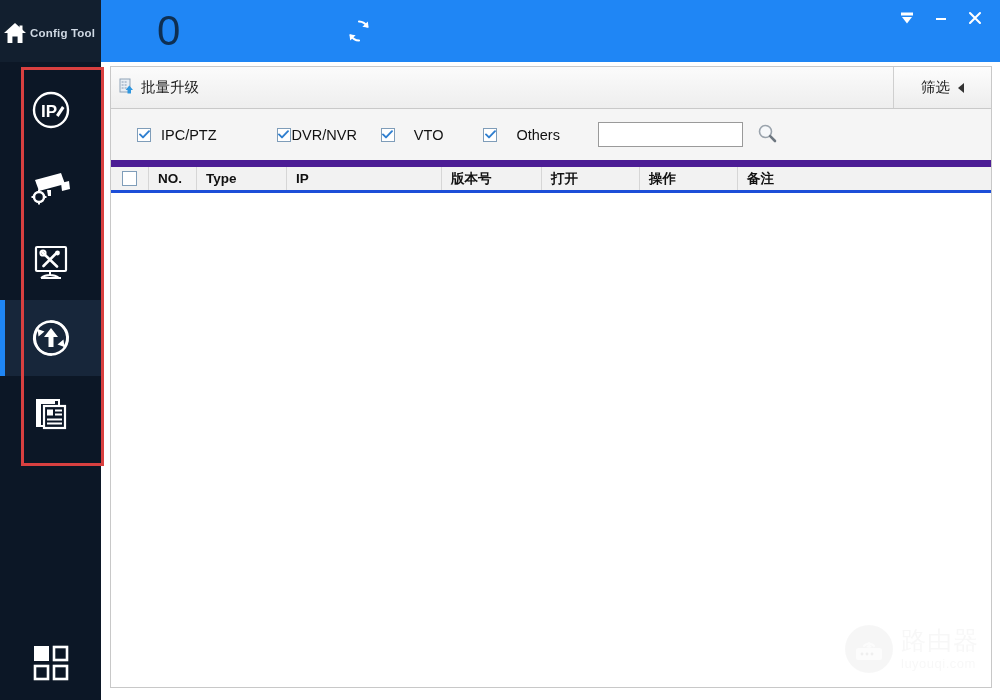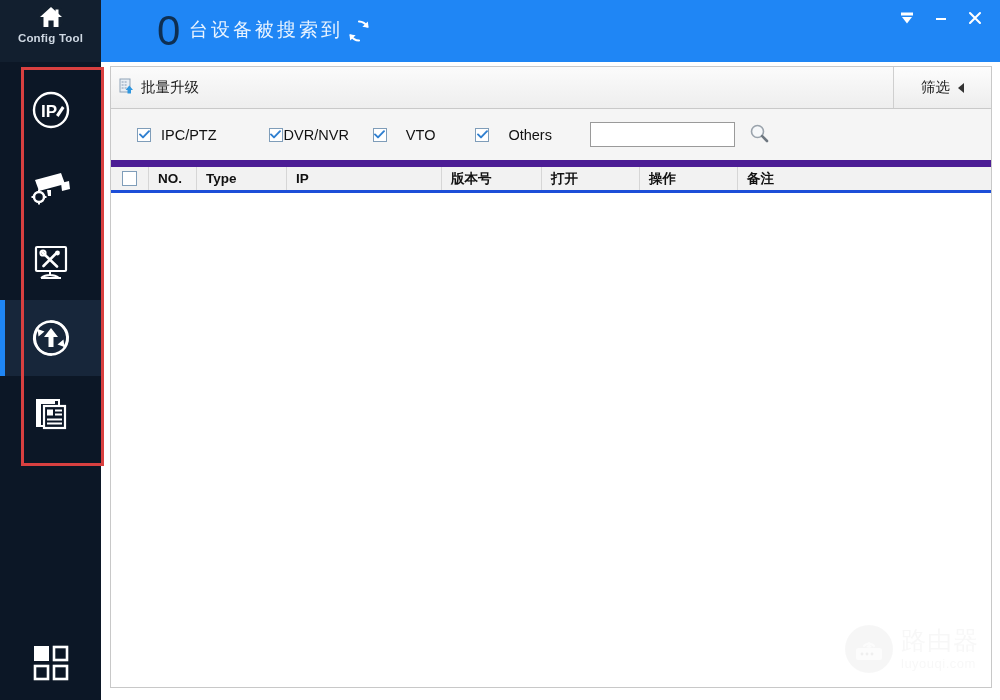--- a/index.html
+++ b/index.html
@@ -13,21 +13,21 @@
 
   
   .sidebar {
     position: absolute; left: 0; top: 0;
     width: 101px; height: 700px;
     background: #0c1726;
   }
   .brand {
     position: absolute; left: 0; top: 0; width: 101px; height: 62px;
     background: #121f2f;
-    display: flex; flex-direction: column;
+    display: flex; flex-direction: row;
     align-items: center; justify-content: flex-start;
     padding-top: 3px;
   }
   .brand-icon { width: 30px; height: 28px; display:block; }
   .brand-label {
     color: #cfd8e3; font-size: 11.5px; letter-spacing: .2px;
     margin-top: 1px; font-weight: 700;
   }
 
   .navlist { position: absolute; left: 0; top: 72px; width: 101px; }
@@ -266,21 +266,20 @@
           <rect x="24" y="24" width="13" height="13" fill="none" stroke="#ffffff" stroke-width="2.6"></rect>
         </svg>
       </span>
     </div>
 
     <div class="annot-box"></div>
   </div>
 
   <div class="header">
     <div class="hdr-count">0</div>
-    <div class="hdr-text">台设备被搜索到</div>
 
     <div class="hdr-refresh">
       <svg width="30" height="30" viewBox="0 0 30 30">
         <path d="M15 5.5 A9.5 9.5 0 0 1 23.2 10.5" fill="none" stroke="#ffffff" stroke-width="2.1" stroke-linecap="round"></path>
         <path d="M15 24.5 A9.5 9.5 0 0 1 6.8 19.5" fill="none" stroke="#ffffff" stroke-width="2.1" stroke-linecap="round"></path>
         <path d="M23.8 5.5 L24.6 11.8 L18.4 10.7 Z" fill="#ffffff"></path>
         <path d="M6.2 24.5 L5.4 18.2 L11.6 19.3 Z" fill="#ffffff"></path>
       </svg>
     </div>
 
@@ -343,21 +342,21 @@
 
       <div class="cb-group" style="margin-left:26px;">
         <span class="cbox">
           <svg width="11" height="9" viewBox="0 0 11 9">
             <path d="M1 4.4 L4 7.4 L10 1.2" fill="none" stroke="#2f7fd0" stroke-width="1.9" stroke-linecap="round" stroke-linejoin="round"></path>
           </svg>
         </span>
         <span class="cb-label" style="margin-left:10px;">IPC/PTZ</span>
       </div>
 
-      <div class="cb-group" style="margin-left:24px;padding-left:28px;">
+      <div class="cb-group" style="margin-left:32px;padding-left:28px;">
         <span class="cbox">
           <svg width="11" height="9" viewBox="0 0 11 9">
             <path d="M1 4.4 L4 7.4 L10 1.2" fill="none" stroke="#2f7fd0" stroke-width="1.9" stroke-linecap="round" stroke-linejoin="round"></path>
           </svg>
         </span>
         <span class="cb-label" style="margin-left:1px;">DVR/NVR</span>
       </div>
 
       <div class="cb-group" style="margin-left:24px;justify-content:flex-end;">
         <span class="cbox">

